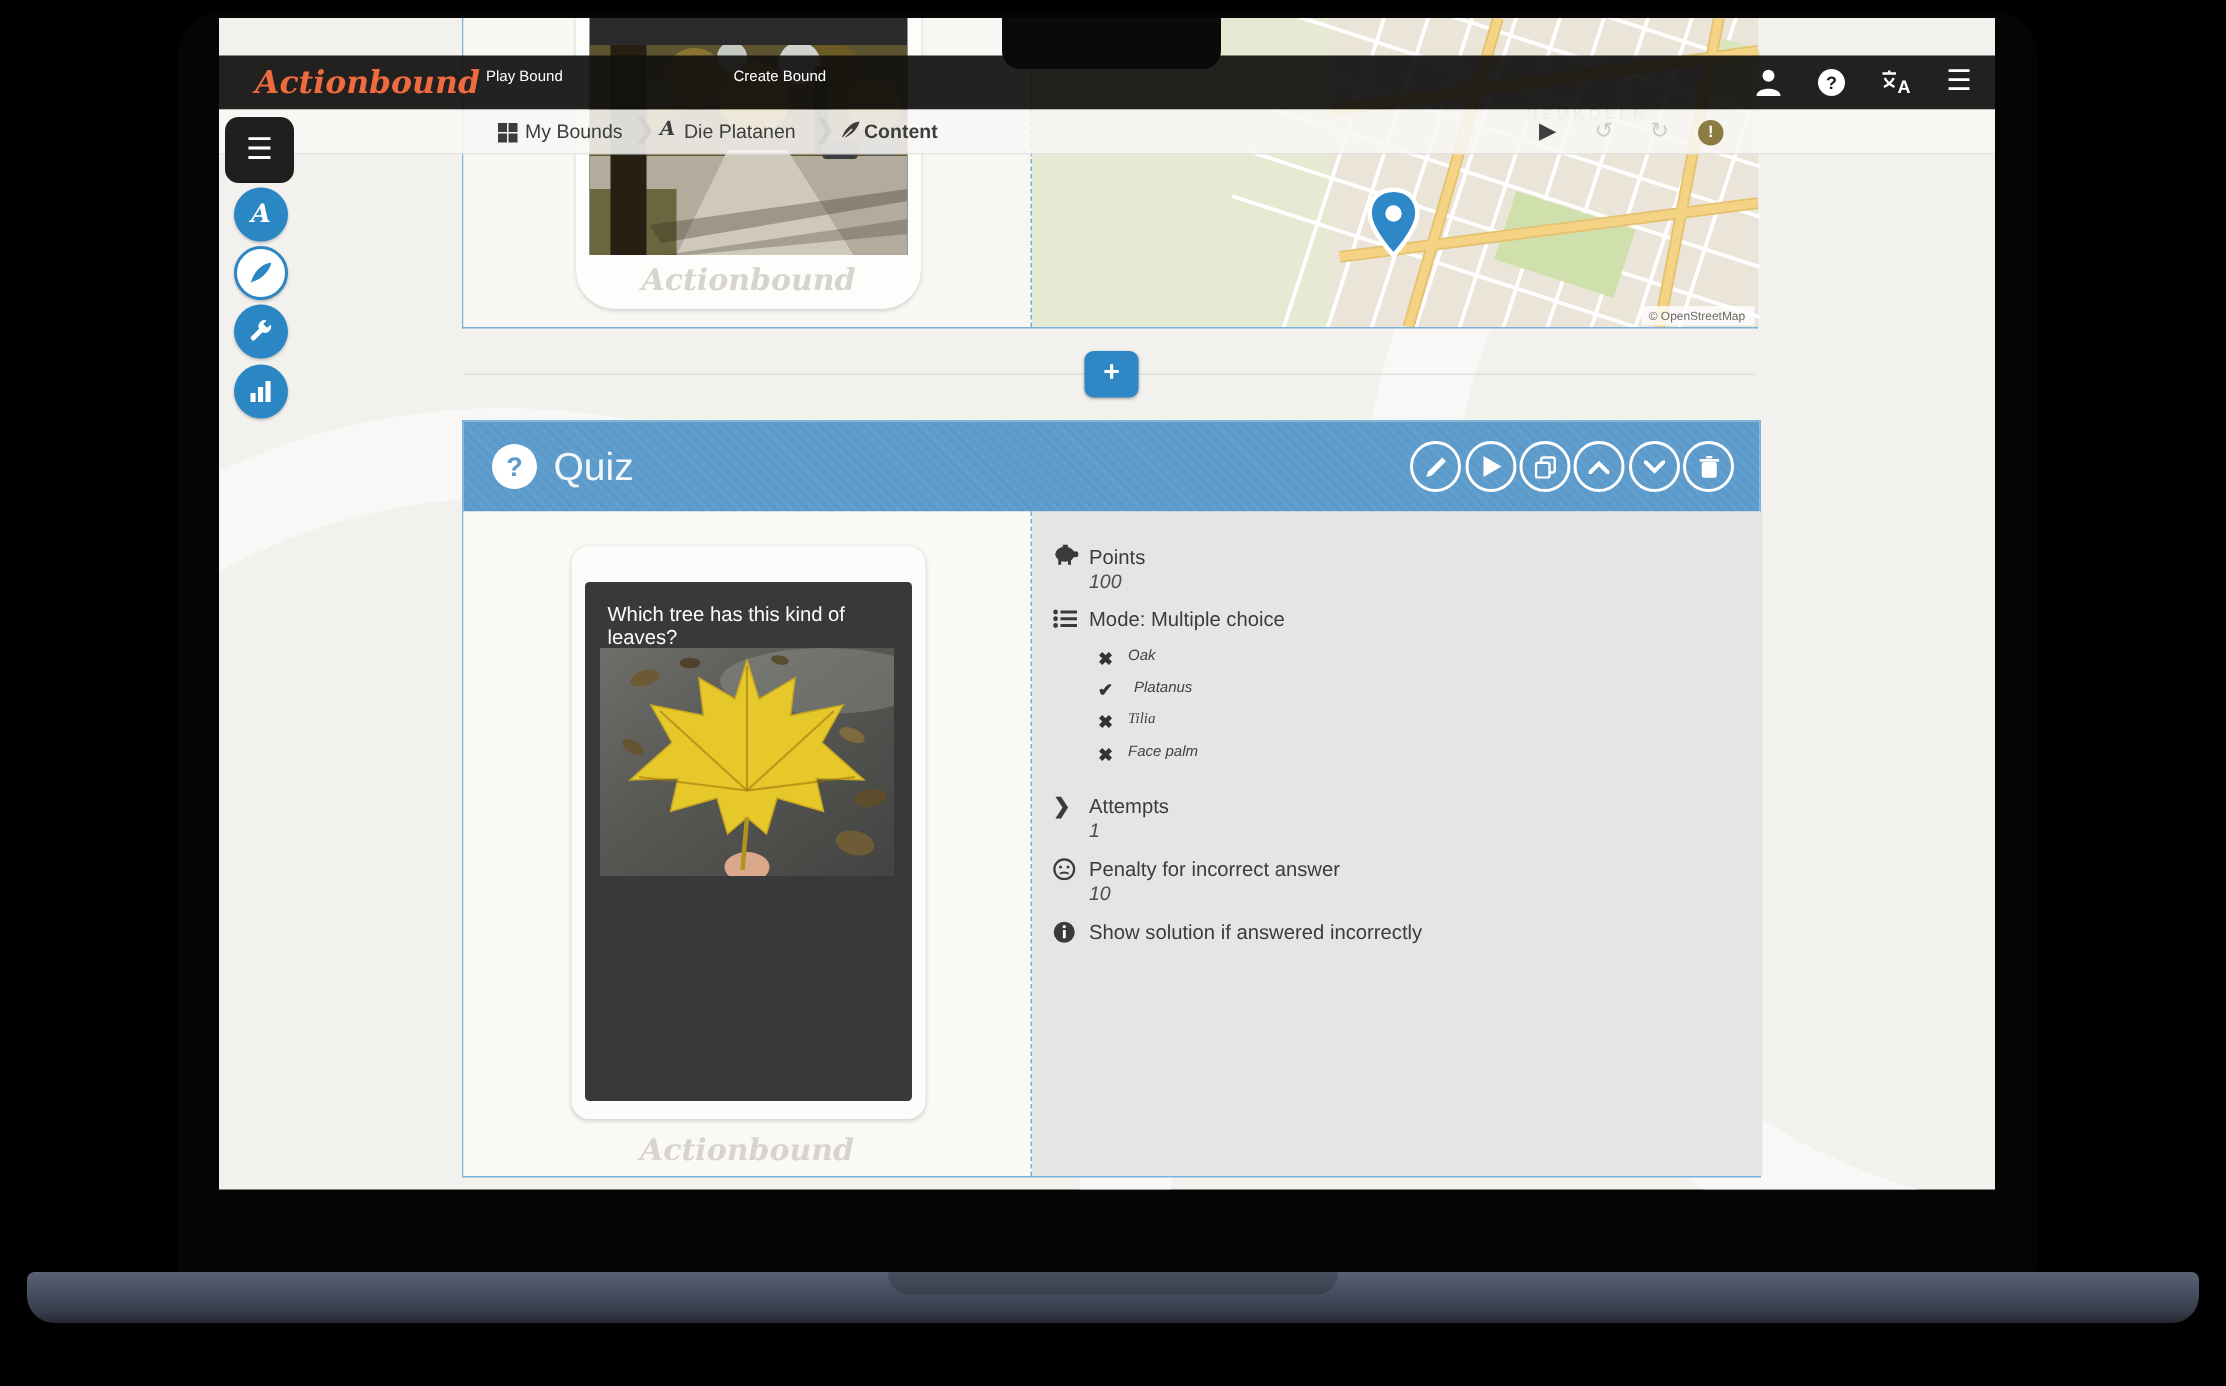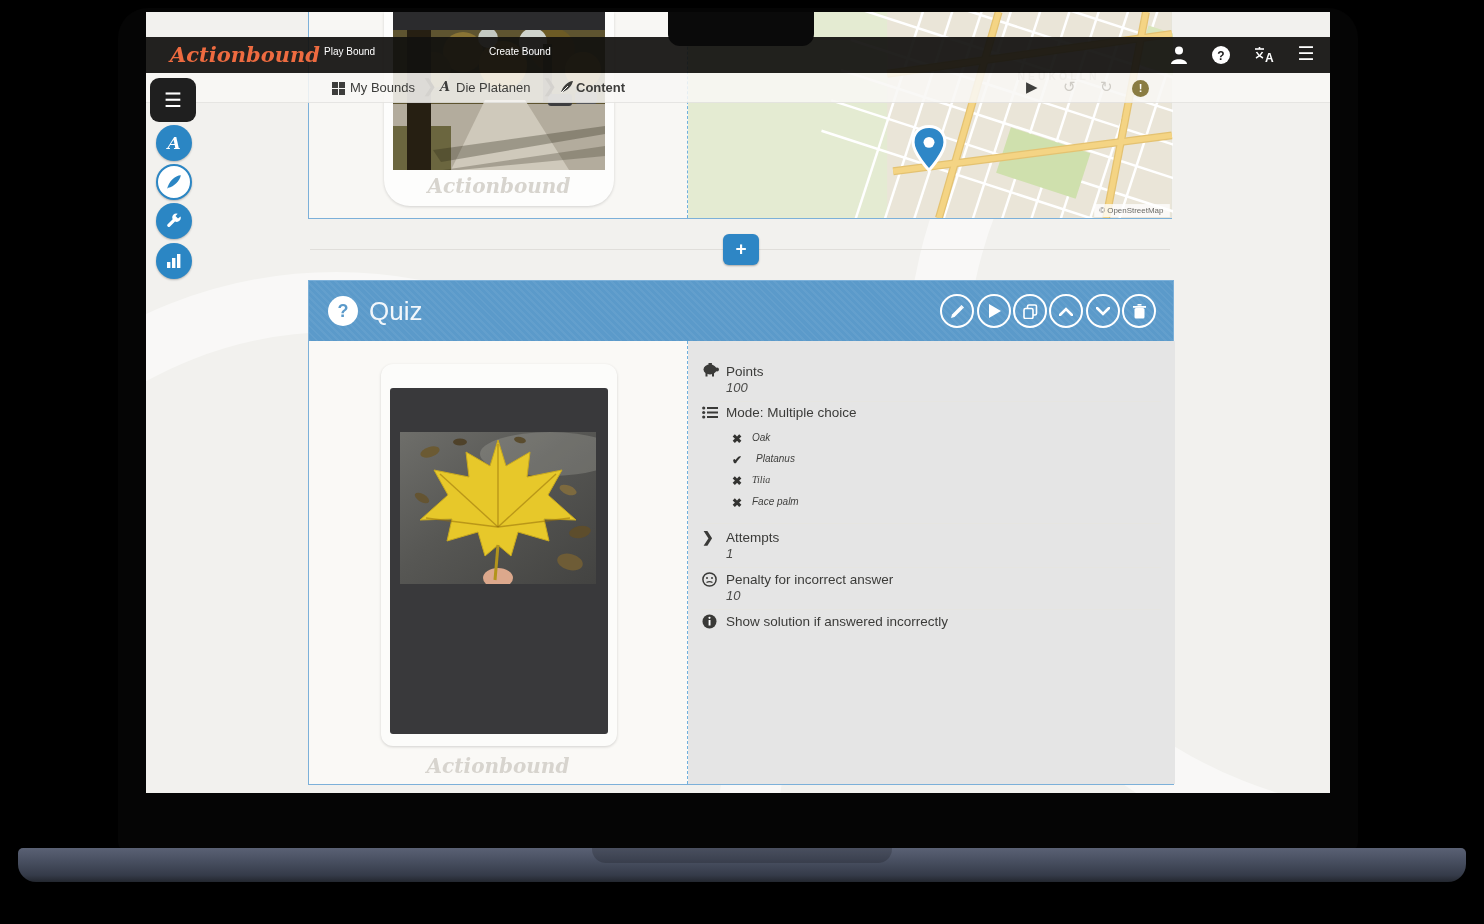--- a/index.html
+++ b/index.html
@@ -298,20 +298,21 @@
           <rect x="0" y="2" width="13" height="1.8" fill="#fff"></rect>
             <rect x="4.5" y="0" width="4" height="1.6" fill="#fff"></rect>
           </svg>
       </div>
     </div>
 
     <div class="abs" id="q-body">
       <div class="abs hatch" id="q-left">
         <div class="abs" id="phone2">
           <div class="abs" id="p2-screen">
+            <div class="abs" id="p2-question">Which tree has this kind of leaves?</div>
             <svg class="abs" id="p2-photo" viewBox="0 0 196 152">
               <defs>
                 <linearGradient id="asph" x1="0" y1="0" x2="1" y2="1">
                   <stop offset="0" stop-color="#6e6e6a"></stop>
                     <stop offset="0.45" stop-color="#575754"></stop>
                   <stop offset="1" stop-color="#434341"></stop>
                 </linearGradient>
               </defs>
               <rect width="196" height="152" fill="url(#asph)"></rect>
               <ellipse cx="150" cy="22" rx="70" ry="22" fill="rgba(205,205,198,0.22)"></ellipse>

